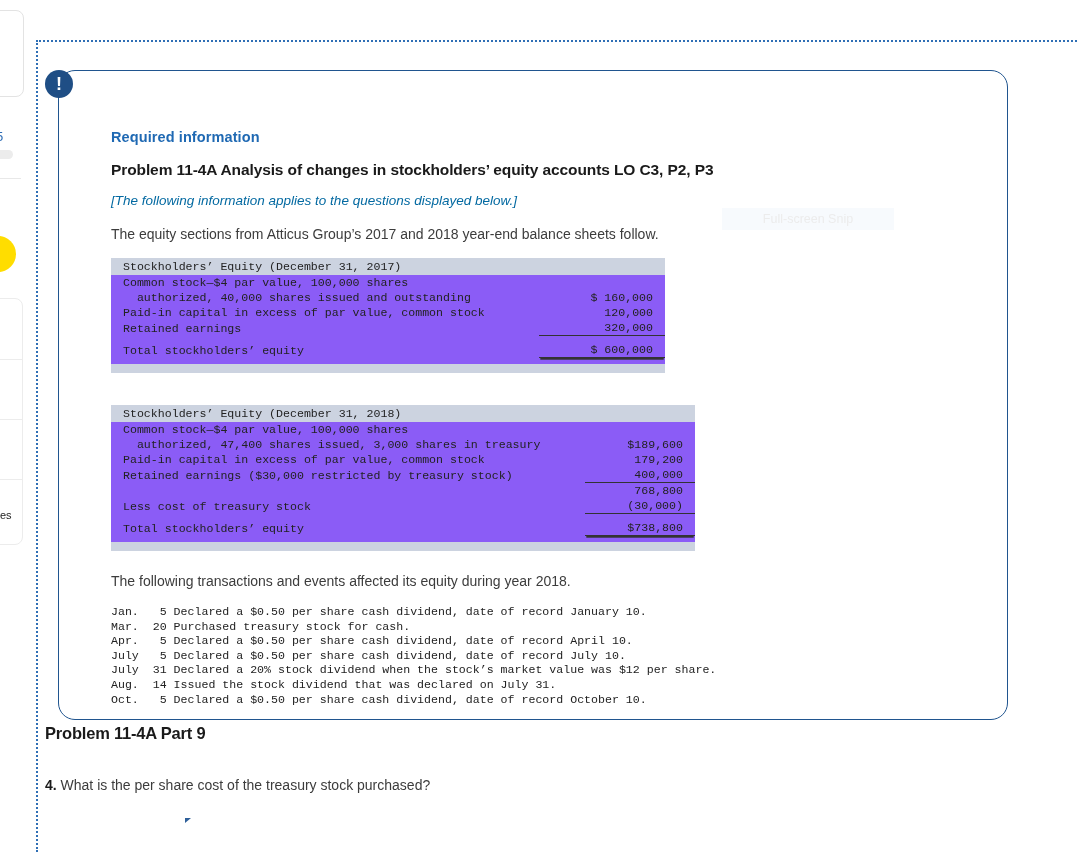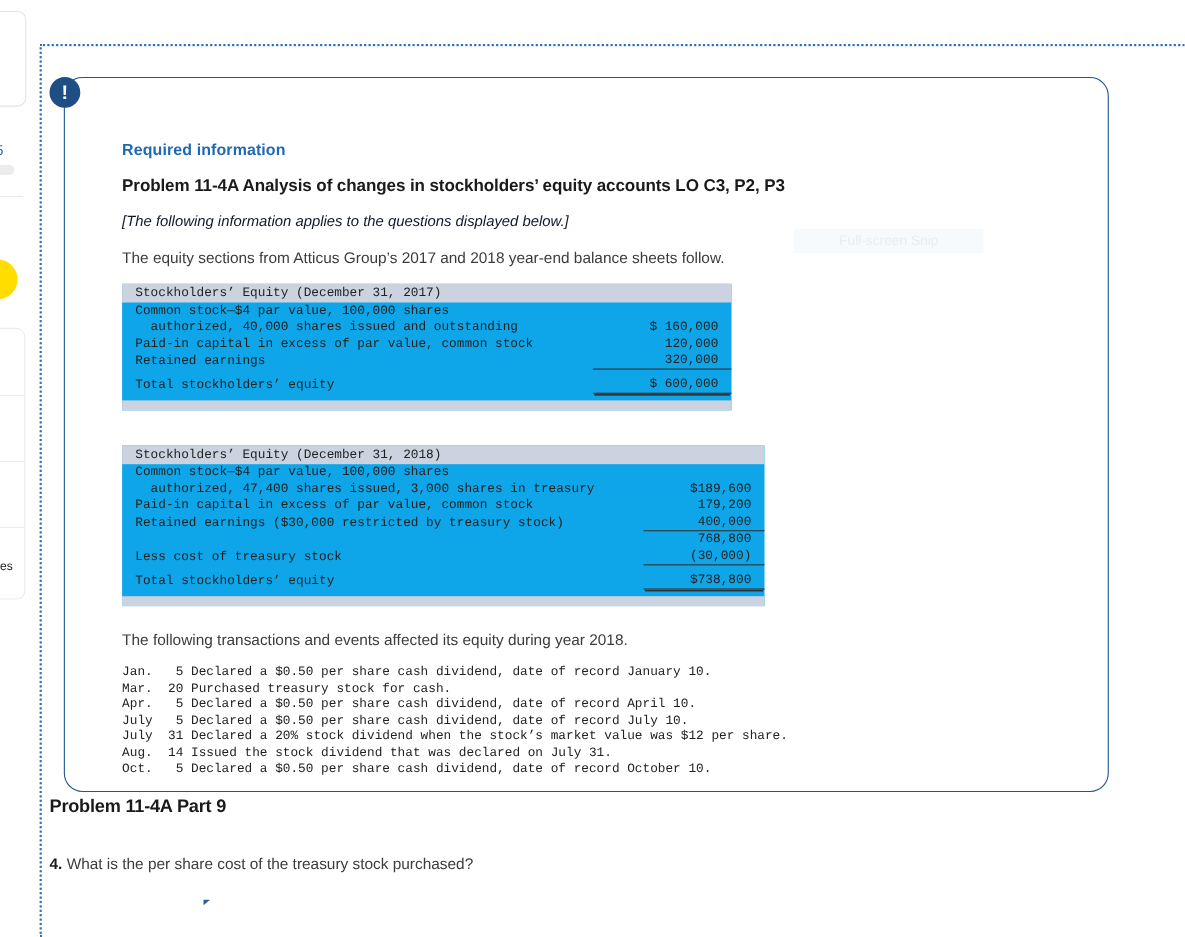--- a/index.html
+++ b/index.html
@@ -142,35 +142,35 @@
     margin: 0 0 16px 0;
   }
   .prob-title {
     color: #1a1a1a;
     font-size: 15.5px;
     font-weight: bold;
     letter-spacing: -0.1px;
     margin: 0 0 14px 0;
   }
   .italic-note {
-    color: #0f172a;
+    color: #0369a1;
     font-size: 13.5px;
     font-style: italic;
     margin: 0 0 18px 0;
   }
   .intro-text {
     color: #3c3c3c;
     font-size: 14px;
     margin: 0 0 16px 0;
   }
 
   
   .fin-table {
     width: 554px;
-    background: #0ea5e9;
+    background: #8b5cf6;
     font-family: "Liberation Mono", monospace;
     font-size: 11.6px;
     color: #222;
     margin-bottom: 10px;
     position: relative;
     border-collapse: collapse;
   }
   .fin-table.wide { width: 584px; }
   .fin-table .bar {
     background: #ccd3e0;

